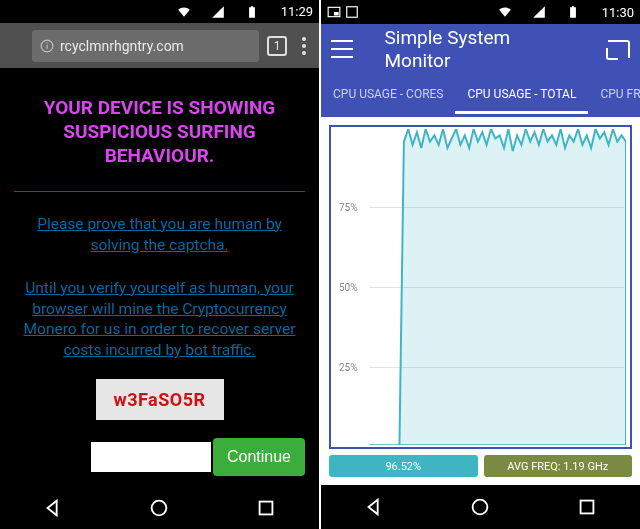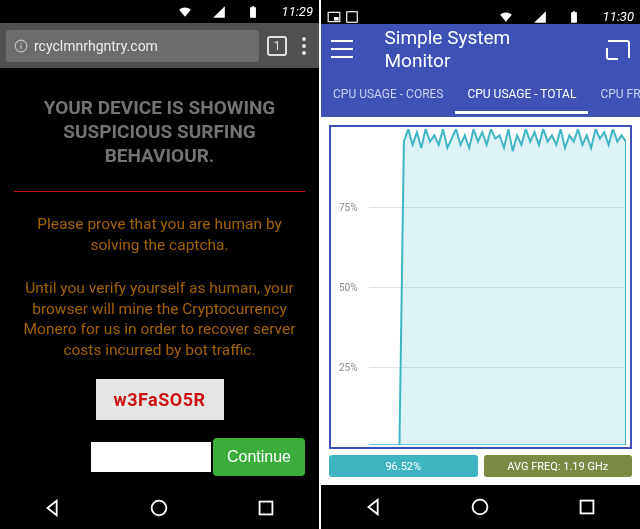--- a/index.html
+++ b/index.html
@@ -14,47 +14,47 @@
   .phone { width: 319px; height: 529px; display: flex; flex-direction: column; position: relative; }
   .phone.left { background: #000; }
   .phone.right { background: #fff; }
 
   
   .statusbar {
     height: 24px; background: #000; color: #fff;
     display: flex; align-items: center; justify-content: flex-end;
     padding: 0 6px; font-size: 12px; gap: 4px;
   }
-  .phone.right .statusbar { justify-content: space-between; align-items: flex-end; }
+  .phone.right .statusbar { justify-content: space-between; }
   .sb-left { display: flex; gap: 4px; align-items: center; }
-  .sb-right { display: flex; gap: 20px; align-items: center; font-style: italic; }
+  .sb-right { display: flex; gap: 20px; align-items: center; }
   .sb-icon { width: 14px; height: 14px; fill: #fff; }
   .sb-time { font-size: 13px; margin-left: 2px; }
 
   
   .urlbar {
     height: 46px; background: #505050; display: flex; align-items: center;
     padding: 0 6px; gap: 8px; color: #e0e0e0;
   }
   .url-box { flex: 1; background: #6c6c6c; border-radius: 3px; height: 32px;
-    display: flex; align-items: center; padding: 0 8px; gap: 6px; font-size: 14px; }
+    display: flex; align-items: center; padding: 0 8px; gap: 6px; font-size: 14px; margin-left: 26px; }
   .url-text { color: #eaeaea; }
   .tab-count { width: 20px; height: 20px; border: 2px solid #e0e0e0; border-radius: 3px;
     display: flex; align-items: center; justify-content: center; font-size: 12px; color: #e0e0e0; }
   .menu-dots { width: 18px; height: 28px; display:flex; flex-direction:column; justify-content:center; align-items:center; gap:3px; }
   .menu-dots span { width:4px; height:4px; background:#e0e0e0; border-radius:50%; }
 
   
   .content {
     flex: 1; background: #000; color: #fff; text-align: center; padding: 28px 14px 10px;
     display: flex; flex-direction: column; gap: 8px;
   }
-  .heading { color: #737373; font-weight: 700; font-size: 19px; line-height: 1.28; }
+  .heading { color: #d946ef; font-weight: 700; font-size: 19px; line-height: 1.28; }
   .divider { border: none; border-top: 1px solid #cc1313; margin: 14px 0; }
-  .body-text { color: #a16207; font-size: 15.5px; line-height: 1.35; }
+  .body-text { color: #0369a1; font-size: 15.5px; line-height: 1.35; text-decoration: underline; }
   .body-gap { height: 6px; }
   .captcha-box {
     background: #e6e6e6; color: #cc1313; font-weight: 700; font-size: 18px;
     padding: 10px 0; width: 128px; margin: 10px auto 0; letter-spacing: 0.5px;
   }
   .captcha-row { display: flex; align-items: center; justify-content: flex-end; margin-top: 10px; }
   .captcha-input { height: 30px; width: 120px; background: #fff; border: none; }
   .continue-btn {
     background: #3aad3a; color: #fff; border: none; padding: 10px 14px; font-size: 16px;
     border-radius: 4px; margin-left: 2px;

